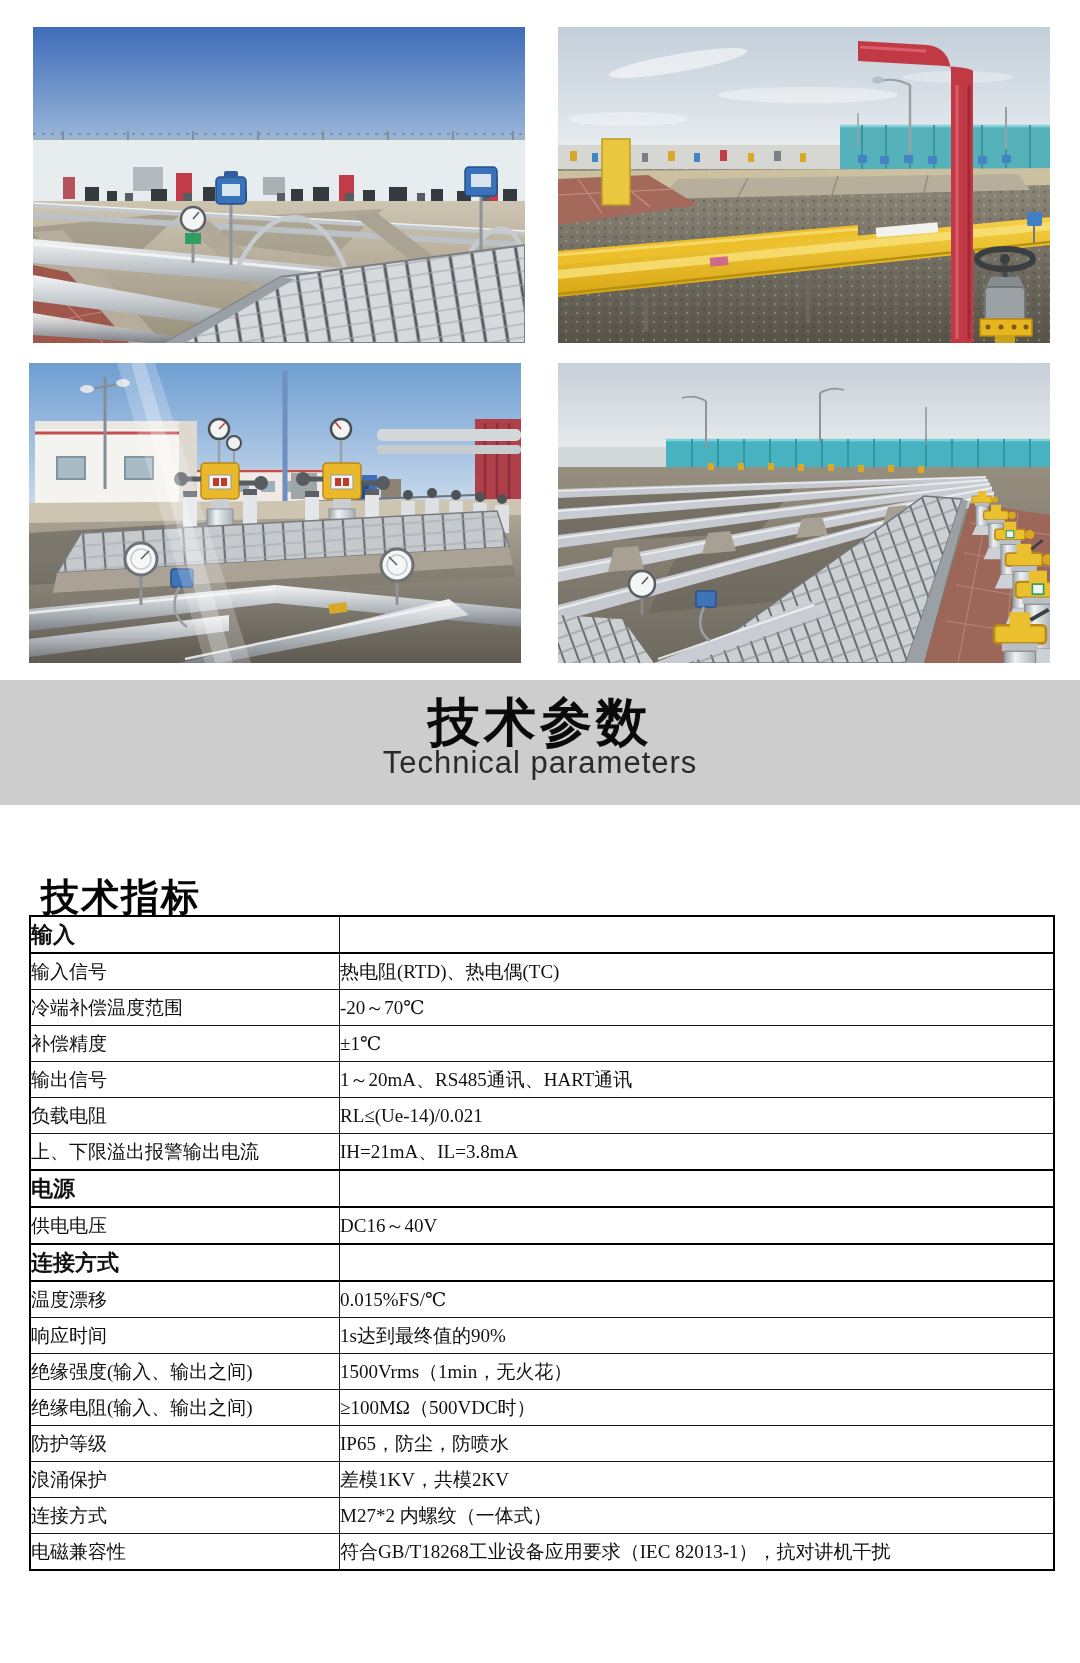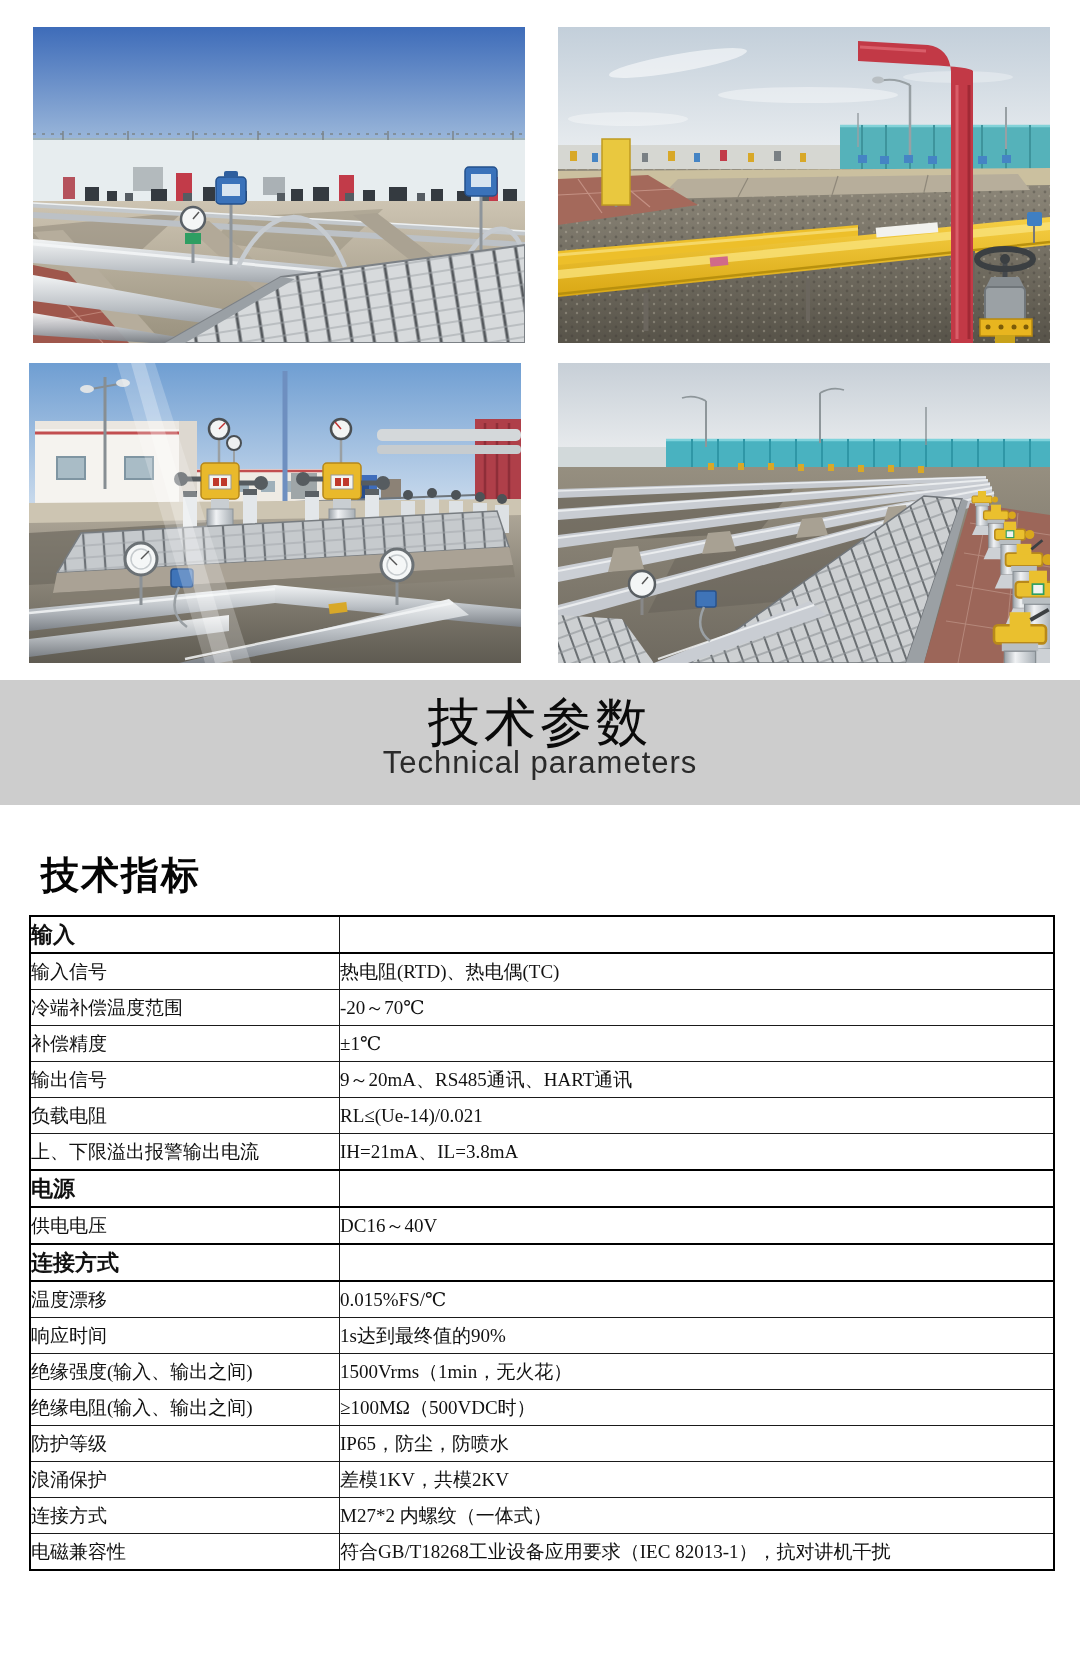--- a/index.html
+++ b/index.html
@@ -12,29 +12,29 @@
   #photo-1{left:33px;top:27px;width:492px;height:316px;}
   #photo-2{left:558px;top:27px;width:492px;height:316px;}
   #photo-3{left:29px;top:363px;width:492px;height:300px;}
   #photo-4{left:558px;top:363px;width:492px;height:300px;}
 
   .banner{
     position:absolute;left:0;top:680px;width:1080px;height:125px;
     background:#cdcdcd;text-align:center;
   }
   .banner-title{
-    padding-top:14px;font-size:52px;line-height:56px;font-weight:normal;
+    padding-top:14px;font-size:52px;line-height:56px;font-weight:bold;
     color:#0a0a0a;letter-spacing:4px;
   }
   .banner-sub{
     font-size:31px;line-height:26px;color:#2a2a2a;letter-spacing:1px;
   }
 
   .section-heading{
-    position:absolute;left:41px;top:850px;font-size:38px;font-weight:bold;
+    position:absolute;left:41px;top:872px;font-size:38px;font-weight:bold;
     color:#050505;letter-spacing:2px;
   }
 
   table.spec{
     position:absolute;left:29px;top:915px;width:1026px;
     border-collapse:collapse;table-layout:fixed;
     font-family:"Liberation Serif","DejaVu Serif",serif;color:#111111;
   }
   table.spec td{
     border:1px solid #1a1a1a;height:35px;padding:0;
@@ -596,21 +596,21 @@
     <tr>
       <td class="c-label">冷端补偿温度范围</td>
       <td class="c-value">-20～70℃</td>
     </tr>
     <tr>
       <td class="c-label">补偿精度</td>
       <td class="c-value">±1℃</td>
     </tr>
     <tr>
       <td class="c-label">输出信号</td>
-      <td class="c-value">9～20mA、RS485通讯、HART通讯</td>
+      <td class="c-value">1～20mA、RS485通讯、HART通讯</td>
     </tr>
     <tr>
       <td class="c-label">负载电阻</td>
       <td class="c-value">RL≤(Ue-14)/0.021</td>
     </tr>
     <tr>
       <td class="c-label">上、下限溢出报警输出电流</td>
       <td class="c-value">IH=21mA、IL=3.8mA</td>
     </tr>
     <tr class="sec">

